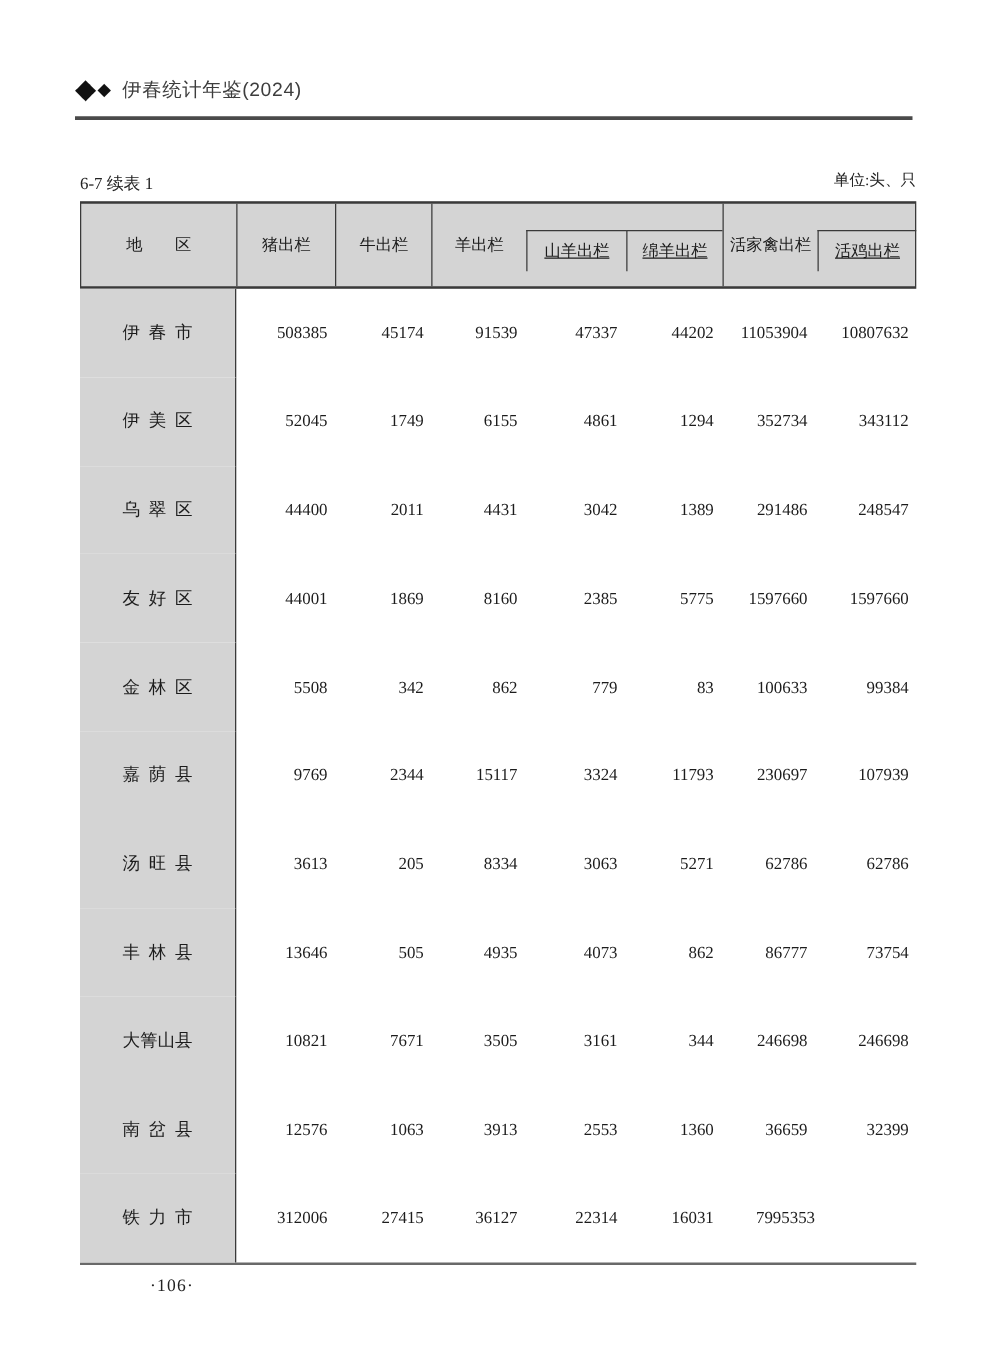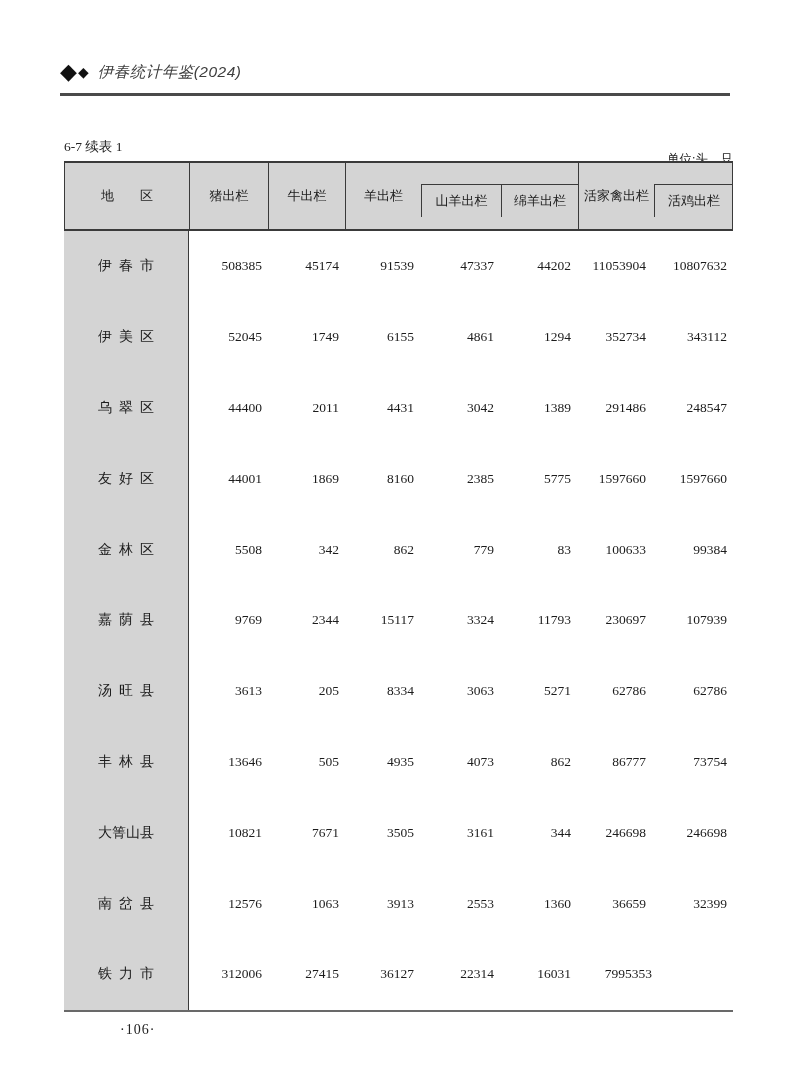--- a/index.html
+++ b/index.html
@@ -7,44 +7,44 @@
   .page {
     position:relative; width:793px; height:1077px; background:#ffffff;
     margin:0 auto; overflow:hidden;
     font-family:"Liberation Serif","DejaVu Serif",serif; color:#1c1c1c;
   }
   
   .banner { position:absolute; left:60px; top:56px; display:flex; align-items:center; height:32px; }
   .diamond-lg { font-size:22px; line-height:1; color:#111; font-family:"DejaVu Sans",sans-serif; }
   .diamond-sm { font-size:14px; line-height:1; color:#111; margin-left:1px; font-family:"DejaVu Sans",sans-serif; }
   .banner-title { margin-left:9px; font-family:"Liberation Sans","DejaVu Sans",sans-serif;
-    font-size:15.5px; color:#3d3d3d; letter-spacing:0.5px;font-style:italic; }
+    font-size:15.5px; color:#3d3d3d; letter-spacing:0.5px; }
   .banner-rule { position:absolute; left:60px; top:93px; width:670px; height:3px; background:#4a4a4a; }
   
   .caption-left  { position:absolute; left:64px;  top:138px; font-size:13.5px; color:#222; }
-  .caption-right { position:absolute; right:60px; top:151px; font-size:12.5px; color:#222; }
+  .caption-right { position:absolute; right:60px; top:136px; font-size:12.5px; color:#222; }
   
   .yb-table { position:absolute; left:64px; top:161px; width:669px; }
   .thead {
     display:flex; height:70px; width:669px; background:#d4d4d4;
     border-top:2px solid #3a3a3a; border-bottom:2px solid #3a3a3a;
     border-left:1px solid #3a3a3a; border-right:1px solid #3a3a3a;
     font-size:13px; color:#1c1c1c;
   }
   .h-cell { flex:none; display:flex; align-items:center; justify-content:center; height:100%; }
   .c-region-h { width:125px; border-right:1px solid #3a3a3a; }
   .c-pig-h    { width:79px;  border-right:1px solid #3a3a3a; }
   .c-cattle-h { width:77px;  border-right:1px solid #3a3a3a; }
   .grp-sheep   { flex:none; width:232px; display:flex; height:100%; }
   .grp-poultry { flex:none; width:154px; display:flex; height:100%; border-left:1px solid #3a3a3a; }
   .grp-label { flex:none; display:flex; align-items:center; justify-content:center; height:100%; }
   .lbl-sheep   { width:75px; }
   .lbl-poultry { width:75px; }
   .sub-box { flex:none; margin-top:21px; height:33px; display:flex; align-items:center; justify-content:center;
-    border-top:1px solid #3a3a3a; border-left:1px solid #3a3a3a; }
+    border-top:1px solid #3a3a3a; border-left:1px solid #3a3a3a;text-decoration:underline; }
   .sub-goat    { width:80px; }
   .sub-mutton  { width:77px; }
   .sub-chicken { width:79px; }
   
   .tbody { width:669px; border-bottom:2px solid #696969; }
   .t-row { display:flex; height:70.8px; }
   .cell-region { flex:none; width:125px; background:#d4d4d4; border-right:1px solid #3a3a3a;
     display:flex; align-items:center; justify-content:center; font-size:14px; }
   .cell-num { flex:none; display:flex; align-items:center; justify-content:flex-end;
     padding-right:6px; font-size:13.5px; }

